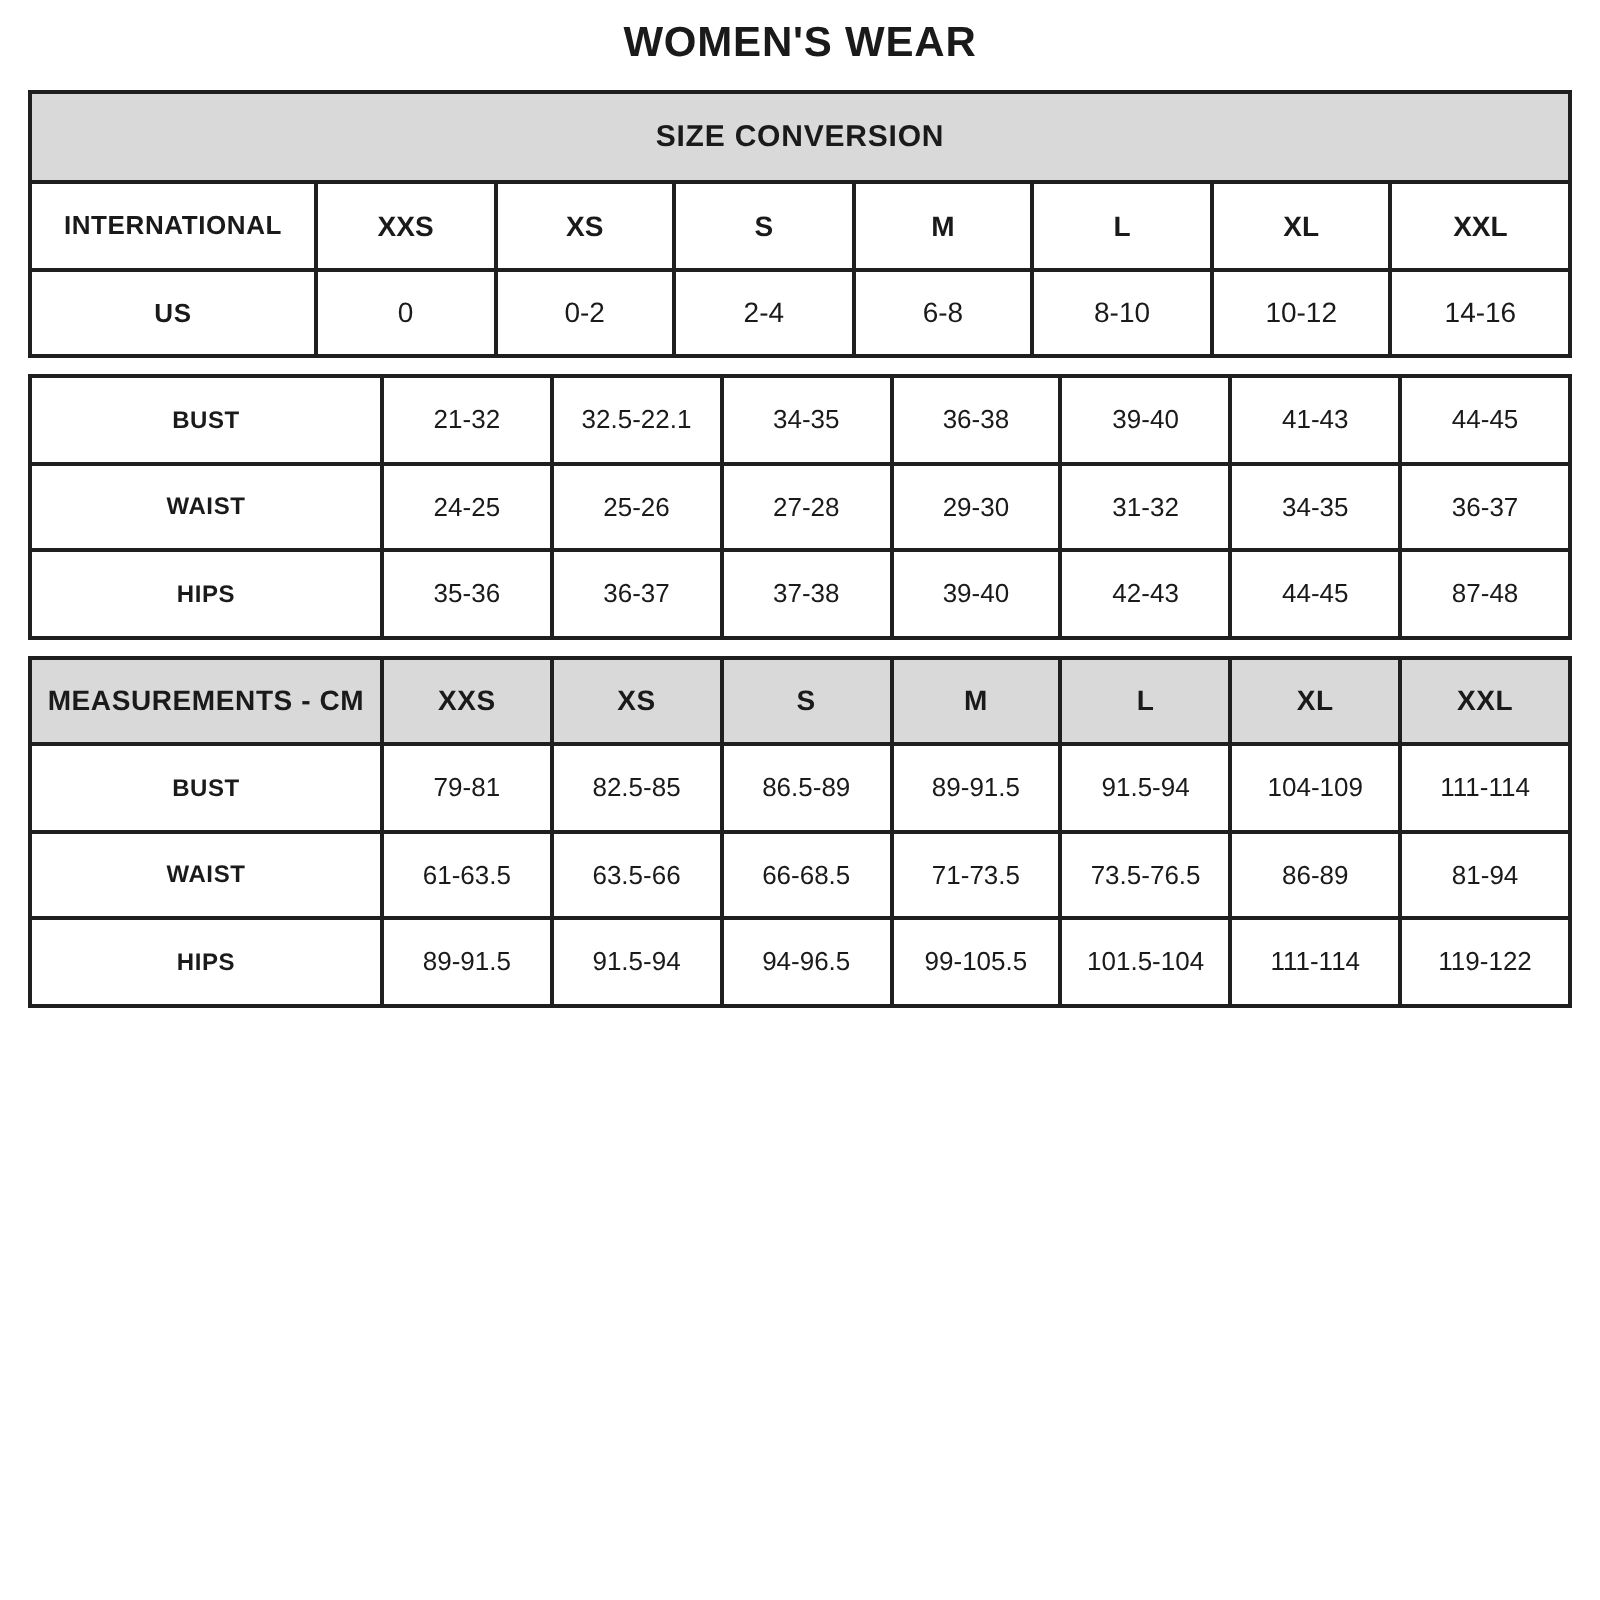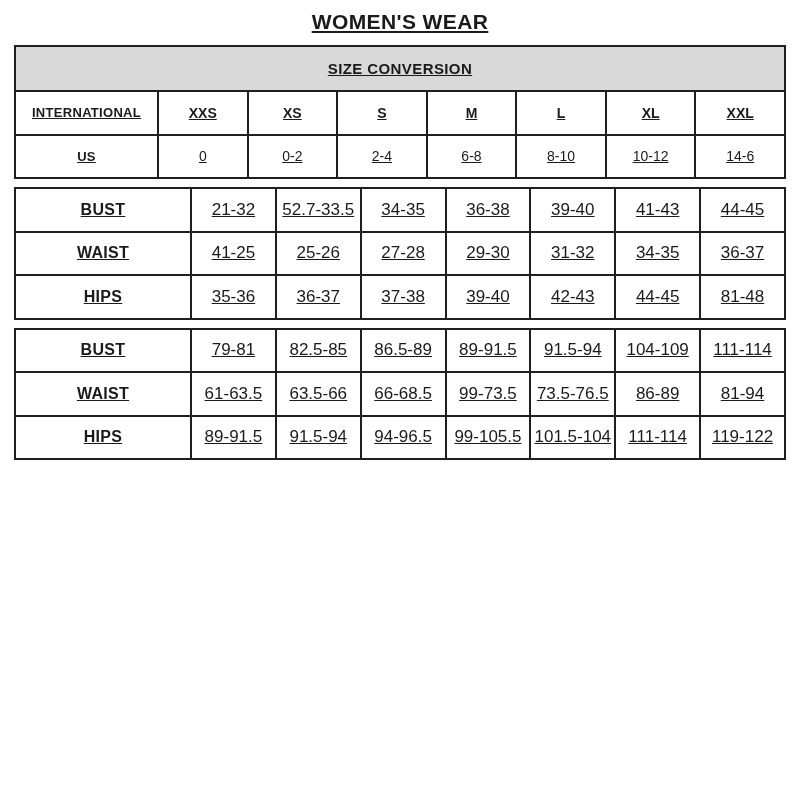--- a/index.html
+++ b/index.html
@@ -9,21 +9,20 @@
     width: 800px;
     height: 800px;
     font-family: "Liberation Sans", sans-serif;
     color: #1a1a1a;
     -webkit-font-smoothing: antialiased;
   }
   .page {
     width: 772px;
     margin: 0 auto;
     padding-top: 10px;
-    text-decoration: underline;
   }
   .page-title {
     text-align: center;
     font-size: 21px;
     font-weight: 700;
     letter-spacing: 0.4px;
     margin: 0 0 11px 0;
   }
   table {
     border-collapse: collapse;
@@ -59,26 +58,26 @@
   }
   .sc-table .value-cell {
     font-size: 14px;
     font-weight: 500;
   }
   .sc-table .size-row .value-cell {
     font-weight: 600;
   }
   
   .m-table .label-cell {
-    font-size: 16px;
+    font-size: 12px;
     font-weight: 600;
     letter-spacing: 0.3px;
   }
   .m-table .value-cell {
-    font-size: 17px;
+    font-size: 13px;
     font-weight: 500;
   }
   .m-table .header-row .label-cell,
   .m-table .header-row .value-cell {
     font-size: 14px;
     font-weight: 700;
     letter-spacing: 0.3px;
   }
 </style>
 </head>
@@ -116,98 +115,108 @@
           <td class="value-cell">XXL</td>
         </tr>
         <tr>
           <td class="label-cell">US</td>
           <td class="value-cell">0</td>
           <td class="value-cell">0-2</td>
           <td class="value-cell">2-4</td>
           <td class="value-cell">6-8</td>
           <td class="value-cell">8-10</td>
           <td class="value-cell">10-12</td>
-          <td class="value-cell">14-6</td>
+          <td class="value-cell">14-16</td>
         </tr>
       </tbody>
   </table>
 
   <table class="m-table">
     <colgroup>
       <col style="width:176px">
       <col>
         <col>
         <col>
         <col>
         <col>
         <col>
         <col>
     </colgroup>
     <tbody>
         <tr>
           <td class="label-cell">BUST</td>
           <td class="value-cell">21-32</td>
-          <td class="value-cell">52.7-33.5</td>
+          <td class="value-cell">32.5-22.1</td>
           <td class="value-cell">34-35</td>
           <td class="value-cell">36-38</td>
           <td class="value-cell">39-40</td>
           <td class="value-cell">41-43</td>
           <td class="value-cell">44-45</td>
         </tr>
         <tr>
           <td class="label-cell">WAIST</td>
-          <td class="value-cell">41-25</td>
+          <td class="value-cell">24-25</td>
           <td class="value-cell">25-26</td>
           <td class="value-cell">27-28</td>
           <td class="value-cell">29-30</td>
           <td class="value-cell">31-32</td>
           <td class="value-cell">34-35</td>
           <td class="value-cell">36-37</td>
         </tr>
         <tr>
           <td class="label-cell">HIPS</td>
           <td class="value-cell">35-36</td>
           <td class="value-cell">36-37</td>
           <td class="value-cell">37-38</td>
           <td class="value-cell">39-40</td>
           <td class="value-cell">42-43</td>
           <td class="value-cell">44-45</td>
-          <td class="value-cell">81-48</td>
+          <td class="value-cell">87-48</td>
         </tr>
       </tbody>
   </table>
 
   <table class="m-table">
     <colgroup>
       <col style="width:176px">
       <col>
         <col>
         <col>
         <col>
         <col>
         <col>
         <col>
     </colgroup>
     <tbody>
+        <tr class="header-row">
+          <td class="label-cell gray">MEASUREMENTS - CM</td>
+          <td class="value-cell gray">XXS</td>
+          <td class="value-cell gray">XS</td>
+          <td class="value-cell gray">S</td>
+          <td class="value-cell gray">M</td>
+          <td class="value-cell gray">L</td>
+          <td class="value-cell gray">XL</td>
+          <td class="value-cell gray">XXL</td>
+        </tr>
         <tr>
           <td class="label-cell">BUST</td>
           <td class="value-cell">79-81</td>
           <td class="value-cell">82.5-85</td>
           <td class="value-cell">86.5-89</td>
           <td class="value-cell">89-91.5</td>
           <td class="value-cell">91.5-94</td>
           <td class="value-cell">104-109</td>
           <td class="value-cell">111-114</td>
         </tr>
         <tr>
           <td class="label-cell">WAIST</td>
           <td class="value-cell">61-63.5</td>
           <td class="value-cell">63.5-66</td>
           <td class="value-cell">66-68.5</td>
-          <td class="value-cell">99-73.5</td>
+          <td class="value-cell">71-73.5</td>
           <td class="value-cell">73.5-76.5</td>
           <td class="value-cell">86-89</td>
           <td class="value-cell">81-94</td>
         </tr>
         <tr>
           <td class="label-cell">HIPS</td>
           <td class="value-cell">89-91.5</td>
           <td class="value-cell">91.5-94</td>
           <td class="value-cell">94-96.5</td>
           <td class="value-cell">99-105.5</td>

